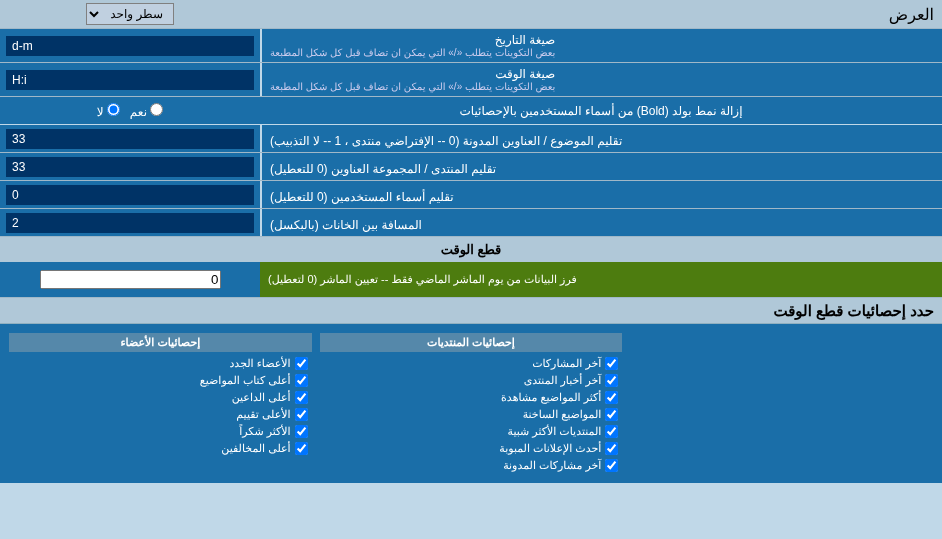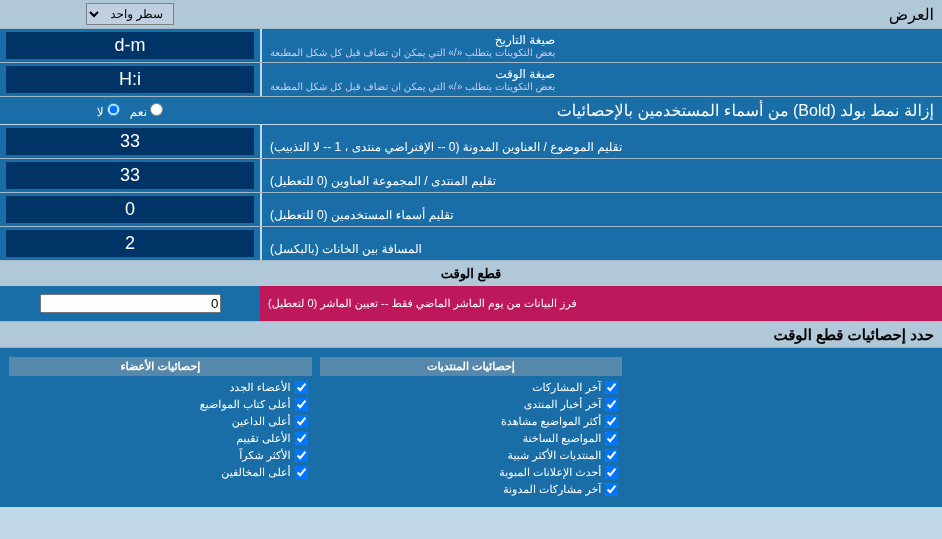--- a/index.html
+++ b/index.html
@@ -44,22 +44,22 @@
       align-items: center;
       justify-content: center;
       padding: 3px 6px;
     }
     .row-input input[type="text"] {
       background: #003366;
       color: #fff;
       border: none;
       padding: 3px 6px;
       width: 100%;
-      font-size: 18px;
-      text-align: center;
+      font-size: 12px;
+      text-align: left;
       direction: ltr;
     }
     .top-row {
       display: flex;
       align-items: center;
       background: #b0c8d8;
       border-bottom: 1px solid #a0b8c8;
       min-height: 28px;
     }
     .top-row-label {
@@ -89,22 +89,22 @@
       display: flex;
       align-items: center;
       background: #1a6ea8;
       border-bottom: 1px solid #c0d8e8;
       min-height: 28px;
     }
     .radio-row-label {
       flex: 1;
       color: #fff;
       padding: 4px 8px;
-      text-align: right;
-      font-size: 16px;
+      text-align: center;
+      font-size: 12px;
     }
     .radio-row-input {
       width: 260px;
       min-width: 260px;
       display: flex;
       align-items: center;
       justify-content: center;
       gap: 10px;
       padding: 3px 6px;
       color: #fff;
@@ -118,21 +118,21 @@
       padding: 5px 10px;
       text-align: center;
     }
     .cutoff-note-row {
       display: flex;
       align-items: stretch;
       border-bottom: 1px solid #a0b8c8;
       min-height: 36px;
     }
     .cutoff-note-label {
-      background: #be185d;
+      background: #4d7c0f;
       color: #fff;
       padding: 4px 8px;
       flex: 1;
       font-size: 11px;
       text-align: right;
       line-height: 1.4;
       display: flex;
       align-items: center;
       justify-content: flex-end;
     }

